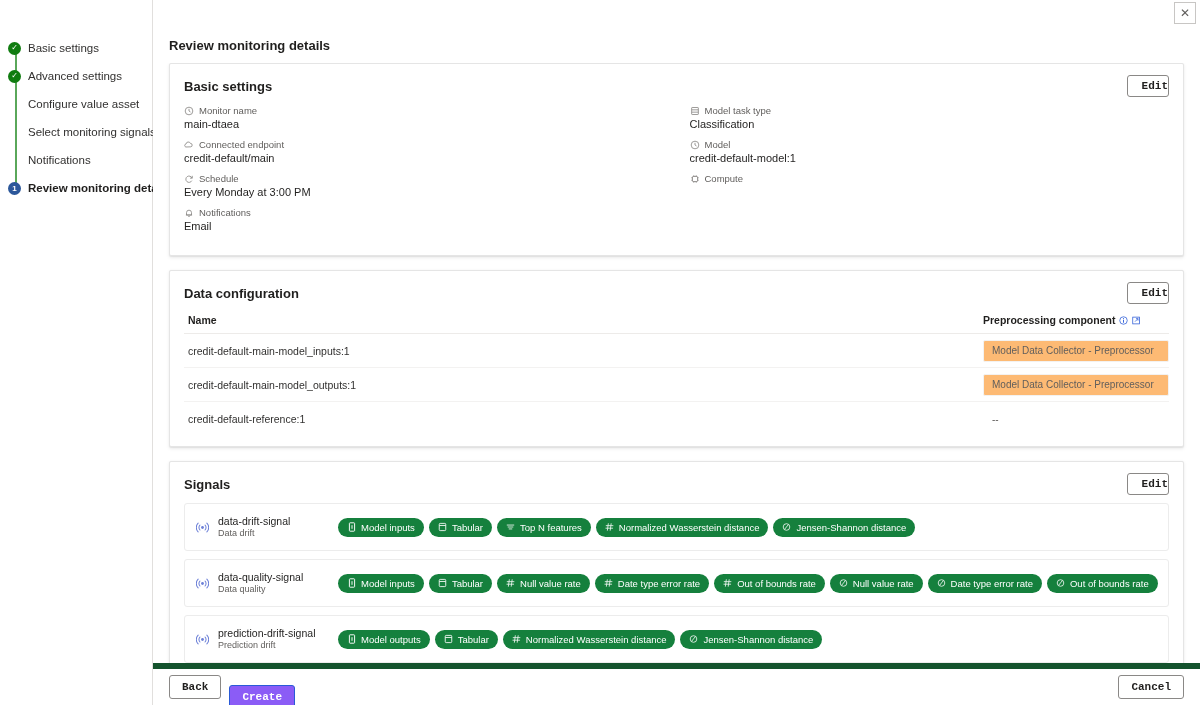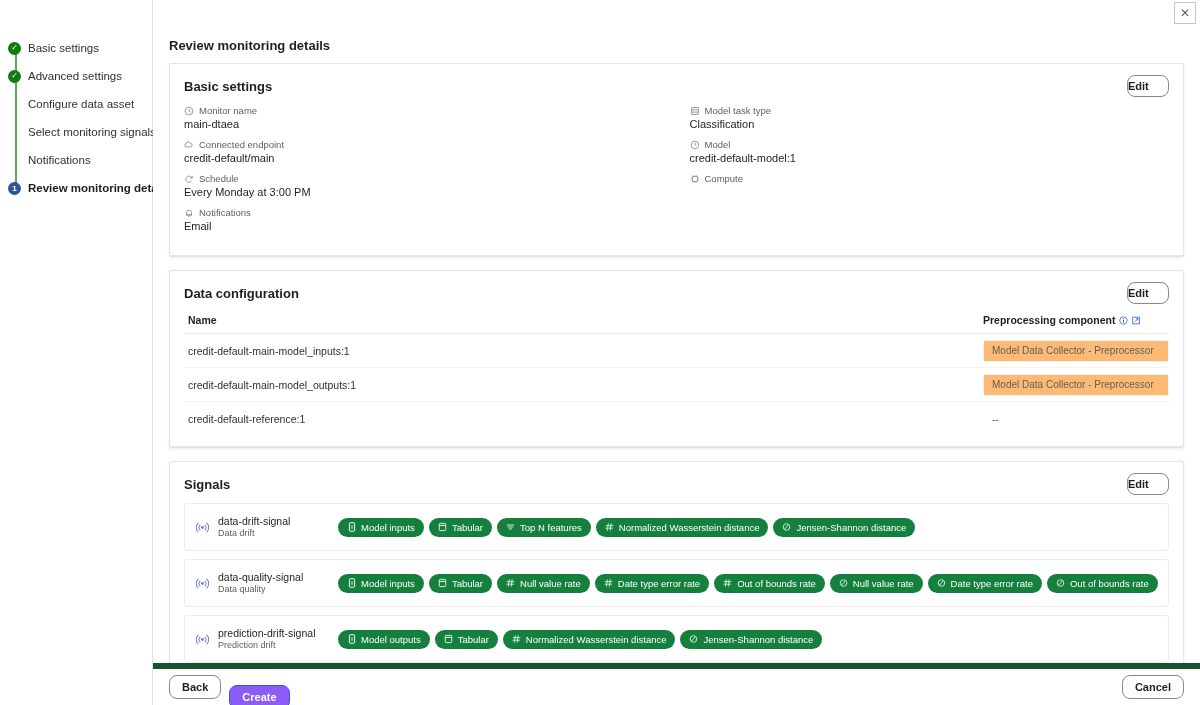--- a/index.html
+++ b/index.html
@@ -73,25 +73,25 @@
     margin-bottom: 14px;
     position: relative;
     box-shadow: 0 0.3px 0.9px rgba(0,0,0,0.06), 0 1.6px 3.6px rgba(0,0,0,0.08);
   }
   .card-head {
     display: flex; align-items: center; justify-content: space-between;
     padding: 11px 14px 6px 14px;
   }
   .card-title { font-size: 13px; font-weight: 600; color: #201f1e; }
   .btn {
-    font-family: Liberation Sans, sans-serif;
+    font-family: Liberation Mono, monospace;
     font-size: 11px; font-weight: 600;
     border: 1px solid #8a8886; background: #fff; color: #201f1e;
-    border-radius: 8px; padding: 4px 0; min-width: 44px;
-    cursor: pointer; text-align: left;
+    border-radius: 3px; padding: 4px 0; min-width: 44px;
+    cursor: pointer; text-align: right;
   }
   .btn.edit { min-width: 42px; height: 22px; padding: 0; line-height: 20px; }
   .btn.primary {
     background: #8b5cf6; border-color: #2a5ad7; color: #fff; margin-top: 19px;
   }
 
   
   .kv-grid {
     display: grid; grid-template-columns: 1fr 1fr;
     padding: 2px 14px 14px 14px;
@@ -193,21 +193,21 @@
     <div class="step">
           <span class="step-marker done"></span>
           <span class="step-label">Basic settings</span>
         </div>
         <div class="step">
           <span class="step-marker done"></span>
           <span class="step-label">Advanced settings</span>
         </div>
         <div class="step">
           <span class="step-marker blank"></span>
-          <span class="step-label">Configure data asset</span>
+          <span class="step-label">Configure value asset</span>
         </div>
         <div class="step">
           <span class="step-marker blank"></span>
           <span class="step-label">Select monitoring signals</span>
         </div>
         <div class="step">
           <span class="step-marker blank"></span>
           <span class="step-label">Notifications</span>
         </div>
         <div class="step current">

